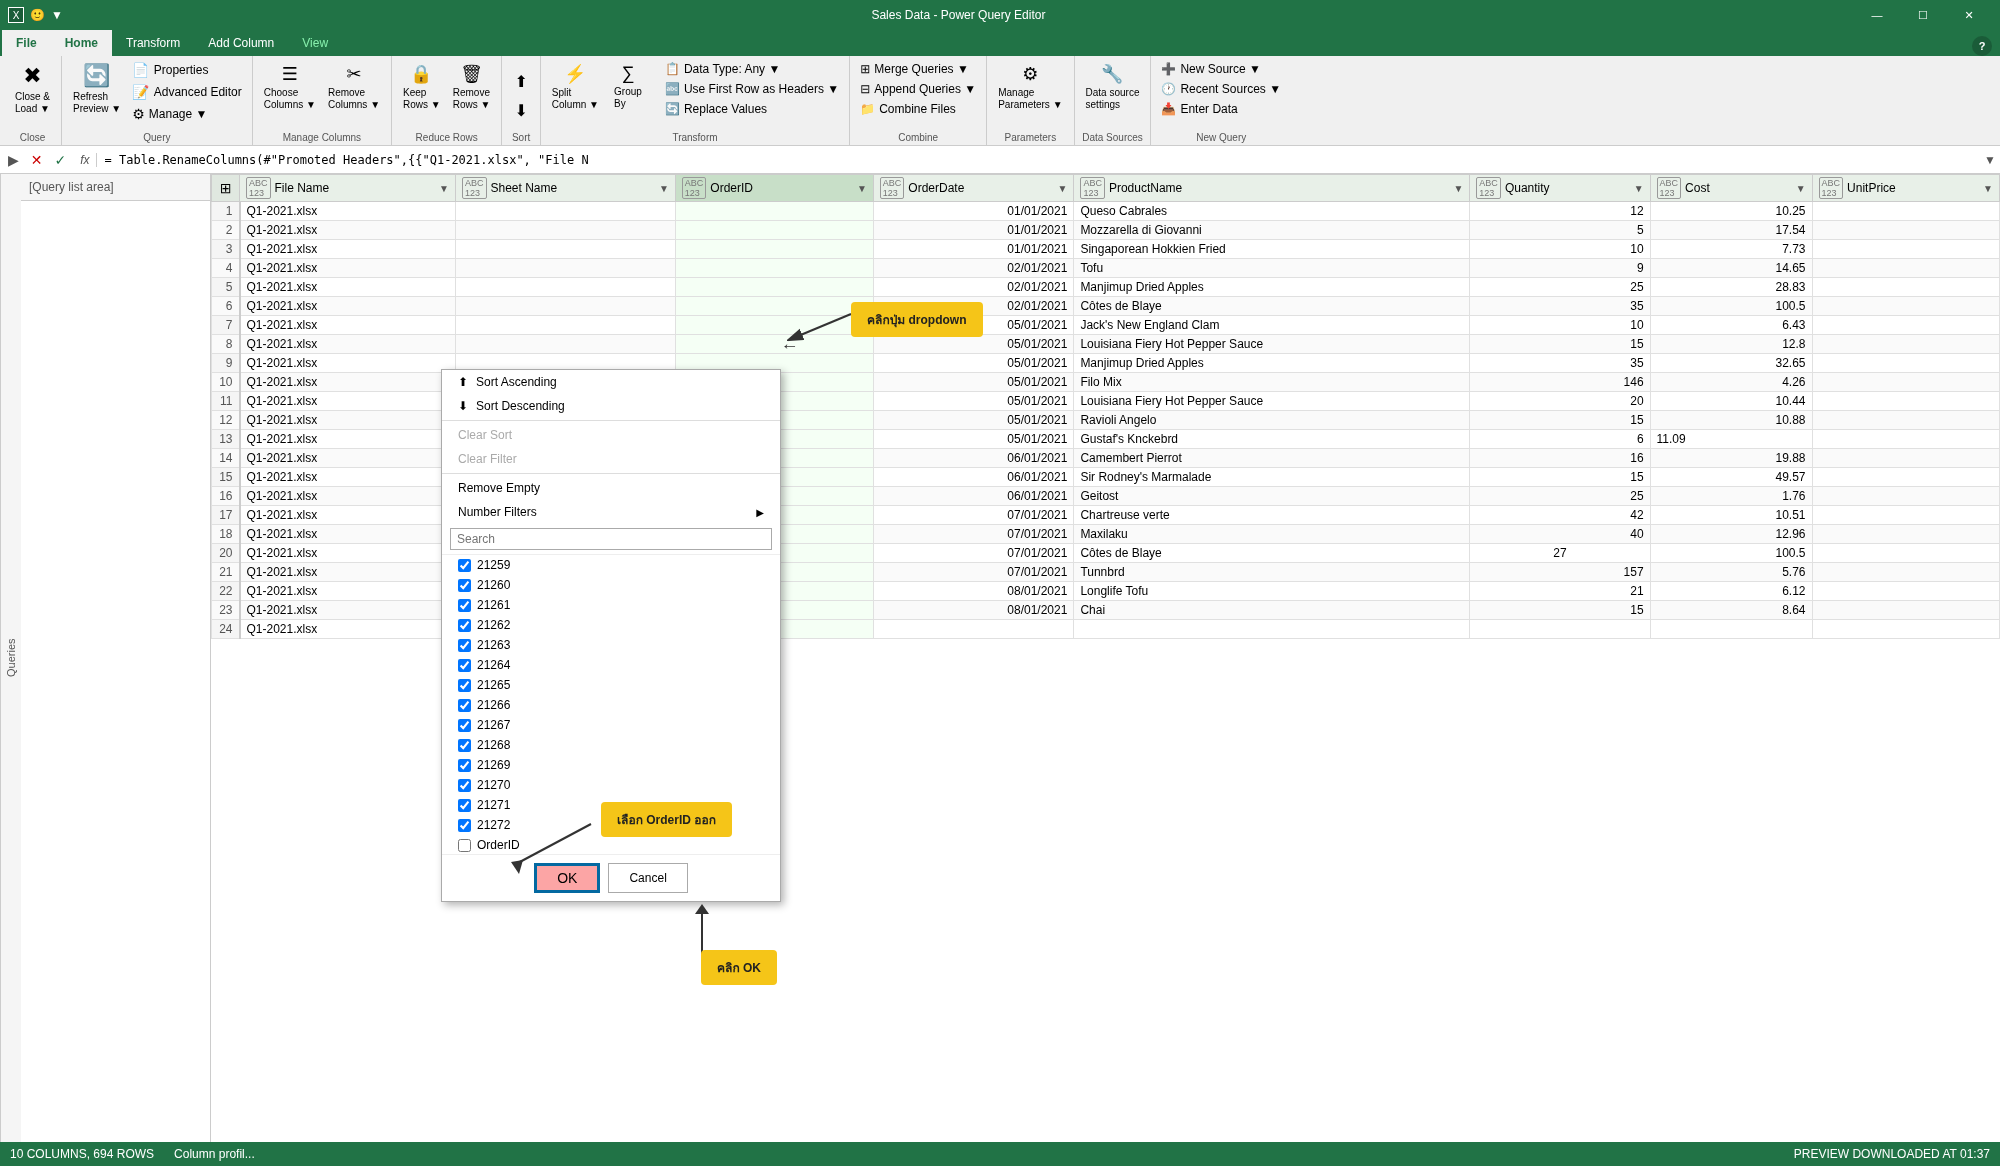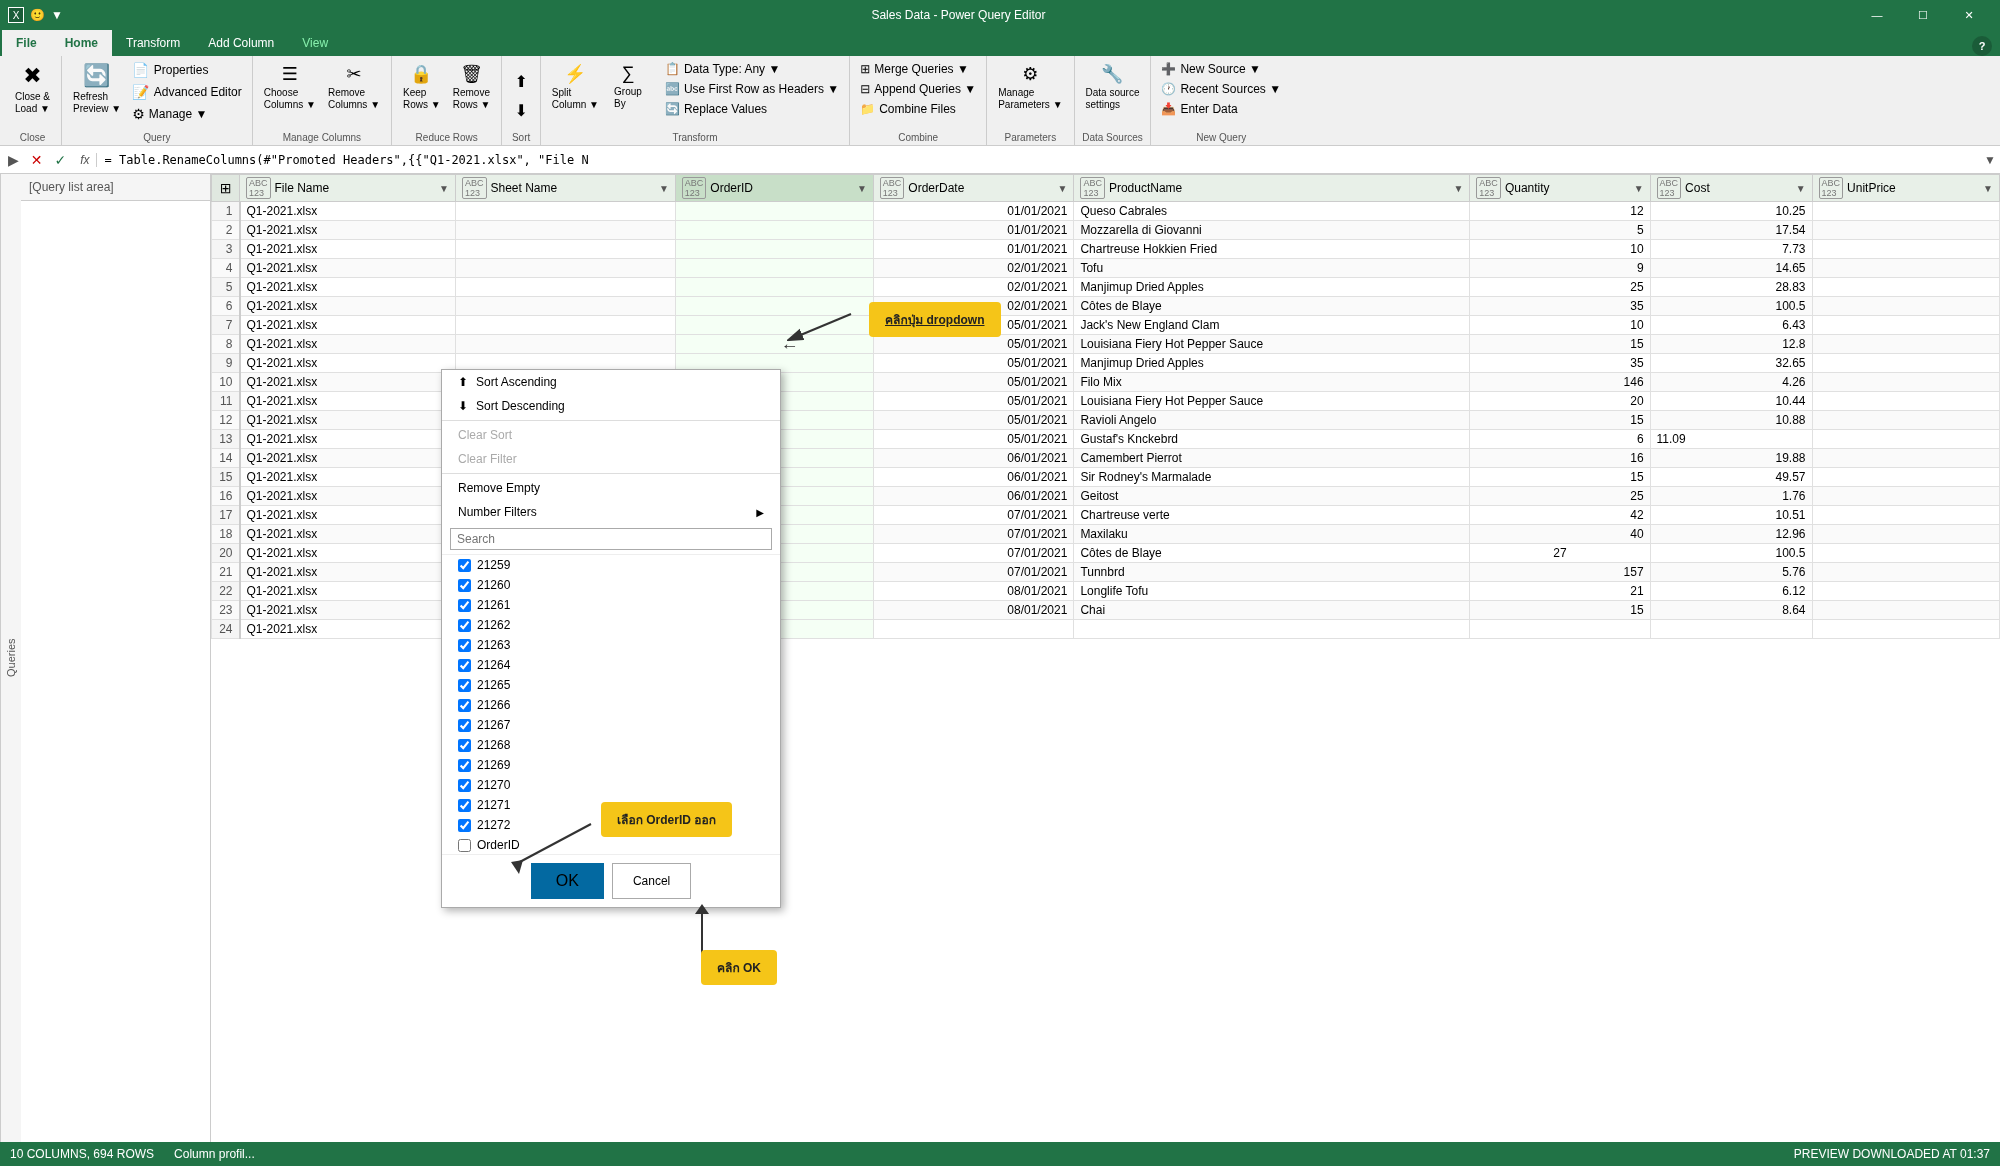--- a/index.html
+++ b/index.html
@@ -266,25 +266,25 @@
 
     
     .dropdown-buttons {
       display: flex;
       justify-content: center;
       gap: 8px;
       padding: 8px;
       border-top: 1px solid #eee;
     }
     .btn-ok {
-      background: #0369a1;
-      border: 5px solid #0369a1;
+      background: #fca5a5;
+      border: 3px solid #0369a1;
       padding: 4px 20px;
       cursor: pointer;
-      font-size: 16px;
+      font-size: 14px;
     }
     .btn-cancel {
       background: white;
       border: 1px solid #aaa;
       padding: 4px 20px;
       cursor: pointer;
       font-size: 12px;
     }
 
     
@@ -611,21 +611,21 @@
               <td style="text-align: right;">5</td>
               <td style="text-align: right;">17.54</td>
               <td></td>
             </tr>
             <tr>
               <td class="row-num">3</td>
               <td>Q1-2021.xlsx</td>
               <td></td>
               <td style="background: rgb(245, 255, 245);"></td>
               <td style="text-align: right;">01/01/2021</td>
-              <td>Chartreuse Hokkien Fried</td>
+              <td>Singaporean Hokkien Fried</td>
               <td style="text-align: right;">10</td>
               <td style="text-align: right;">7.73</td>
               <td></td>
             </tr>
             <tr>
               <td class="row-num">4</td>
               <td>Q1-2021.xlsx</td>
               <td></td>
               <td style="background: rgb(245, 255, 245);"></td>
               <td style="text-align: right;">02/01/2021</td>
@@ -933,21 +933,21 @@
             <input type="checkbox" style="">
             <span>OrderID</span>
           </div>
         </div>
       <div class="dropdown-buttons">
         <button class="btn-ok">OK</button>
         <button class="btn-cancel">Cancel</button>
       </div>
     </div>
 
-    <div class="annotation-bubble" style="left:658px; top:128px;text-decoration:underline;">
+    <div class="annotation-bubble" style="left:640px; top:128px;">
       <span>คลิกปุ่ม dropdown</span>
     </div>
 
     <div style="position:absolute;left:575px;top:162px;z-index:201;font-size:18px;color:#333;transform:rotate(90deg);">↓</div>
 
     <svg style="position:absolute;top:100px;left:540px;z-index:199;pointer-events:none;" width="120" height="80">
       <line x1="100" y1="40" x2="40" y2="65" stroke="#333" stroke-width="2" marker-end="url(#arrow)"></line>
       <defs>
         <marker id="arrow" markerWidth="8" markerHeight="8" refX="6" refY="3" orient="auto">
           <path d="M0,0 L0,6 L9,3 z" fill="#333"></path>

